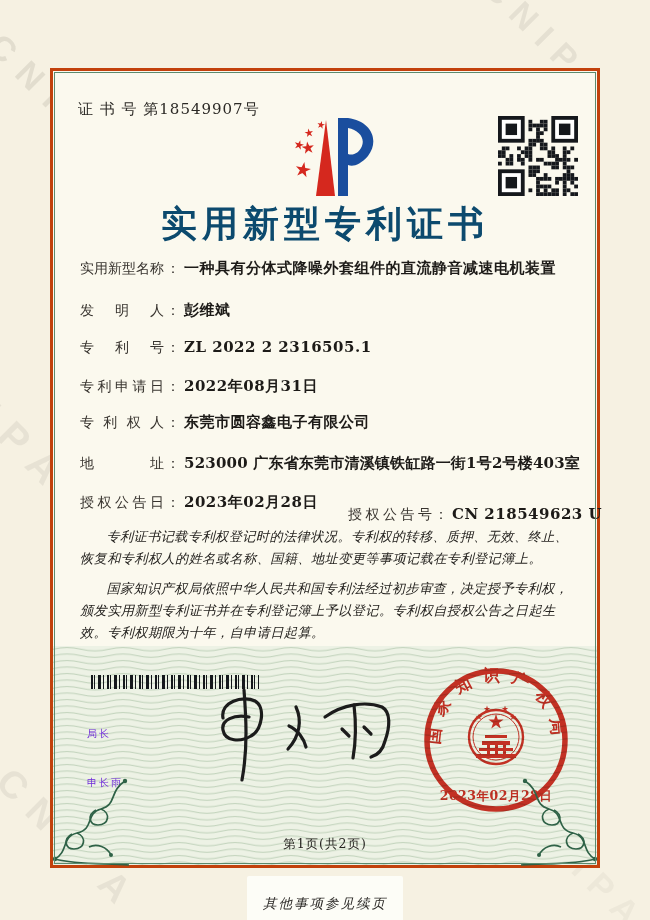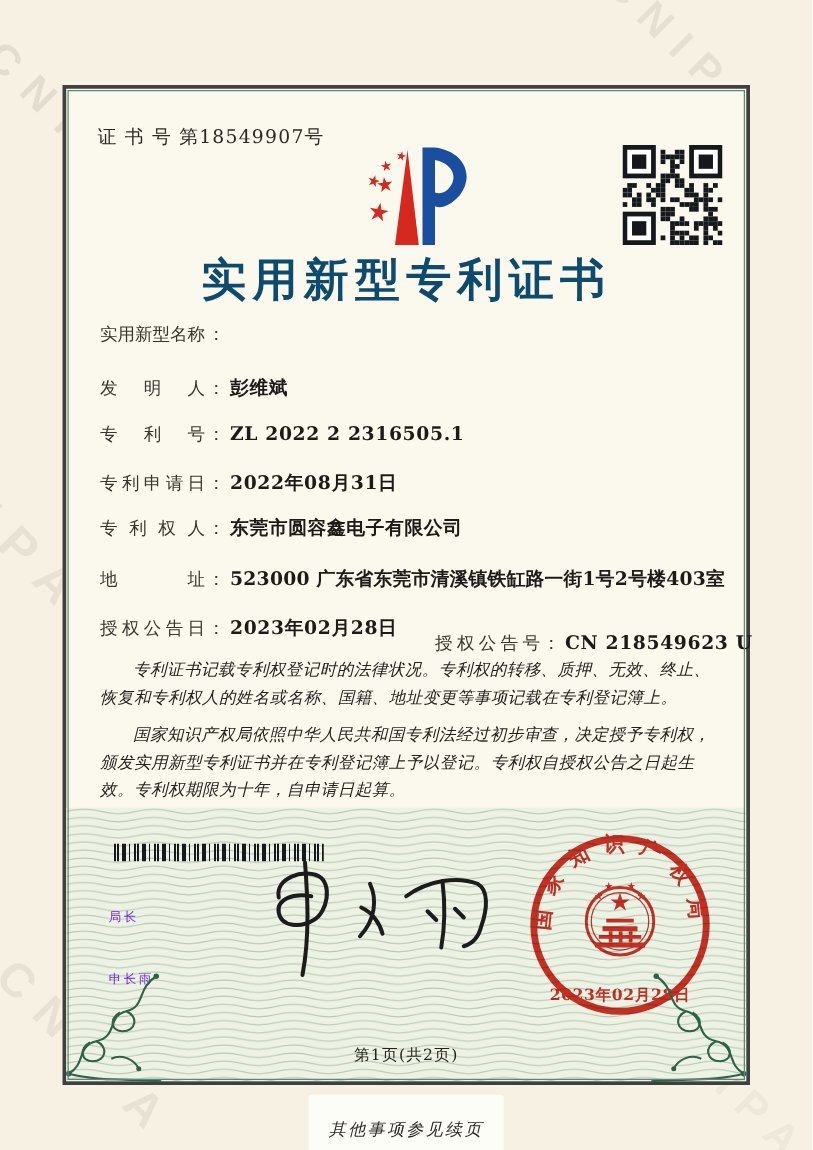--- a/index.html
+++ b/index.html
@@ -18,21 +18,21 @@
   .wm1{left:8px;  top:26px;  font-size:34px; letter-spacing:14px; opacity:.18;}
   .wm2{left:392px; top:272px; font-size:40px; letter-spacing:16px; opacity:.10;}
   .wm3{left:-62px; top:330px; font-size:40px; letter-spacing:16px; opacity:.13;}
   .wm4{left:152px; top:552px; font-size:34px; letter-spacing:12px; opacity:.08;}
   .wm5{left:18px;  top:760px; font-size:38px; letter-spacing:14px; opacity:.13;}
   .wm6{left:540px; top:798px; font-size:34px; letter-spacing:12px; opacity:.08;}
   .wm7{left:503px; top:-32px; font-size:34px; letter-spacing:12px; opacity:.15;}
   
   .frame{
     position:absolute; left:50px; top:68px; width:544px; height:794px;
-    border:3px solid #404040; background:#fbf9ee;
+    border:3px solid #c2410c; background:#fbf9ee;
   }
   .frame::after{content:""; position:absolute; inset:1px; border:1px solid #5c8a6e; pointer-events:none;}
   
   .cert-no{position:absolute; left:25px; top:29px; font-size:15px; letter-spacing:1px; color:#2b2925;}
   .logo{position:absolute; left:232px; top:41px;}
   .qr{position:absolute; left:445px; top:45px; width:80px; height:80px;}
   .title{
     position:absolute; left:0; top:129px; width:100%; text-align:center;
     font-size:36px; font-weight:bold; letter-spacing:5px; color:#0c4a6e;
   }
@@ -249,20 +249,21 @@
         <rect x="0" y="53.33333333333333" width="26.666666666666664" height="26.666666666666664" fill="#15181c"></rect>
         <rect x="3.8095238095238093" y="57.14285714285714" width="19.047619047619047" height="19.047619047619047" fill="#fff"></rect>
         <rect x="7.619047619047619" y="60.95238095238095" width="11.428571428571427" height="11.428571428571427" fill="#15181c"></rect>
       </svg>
 
     <div class="title">实用新型专利证书</div>
 
     <div class="row row-name">
       <span class="lbl">实用新型名称</span>
         <span class="colon">：</span>
+        <span class="val">一种具有分体式降噪外套组件的直流静音减速电机装置</span>
     </div>
     <div class="row row-inventor">
       <span class="lbl">发明人</span>
         <span class="colon">：</span>
         <span class="val">彭维斌</span>
     </div>
     <div class="row row-patno">
       <span class="lbl">专利号</span>
         <span class="colon">：</span>
         <span class="val">ZL 2022 2 2316505.1</span>

